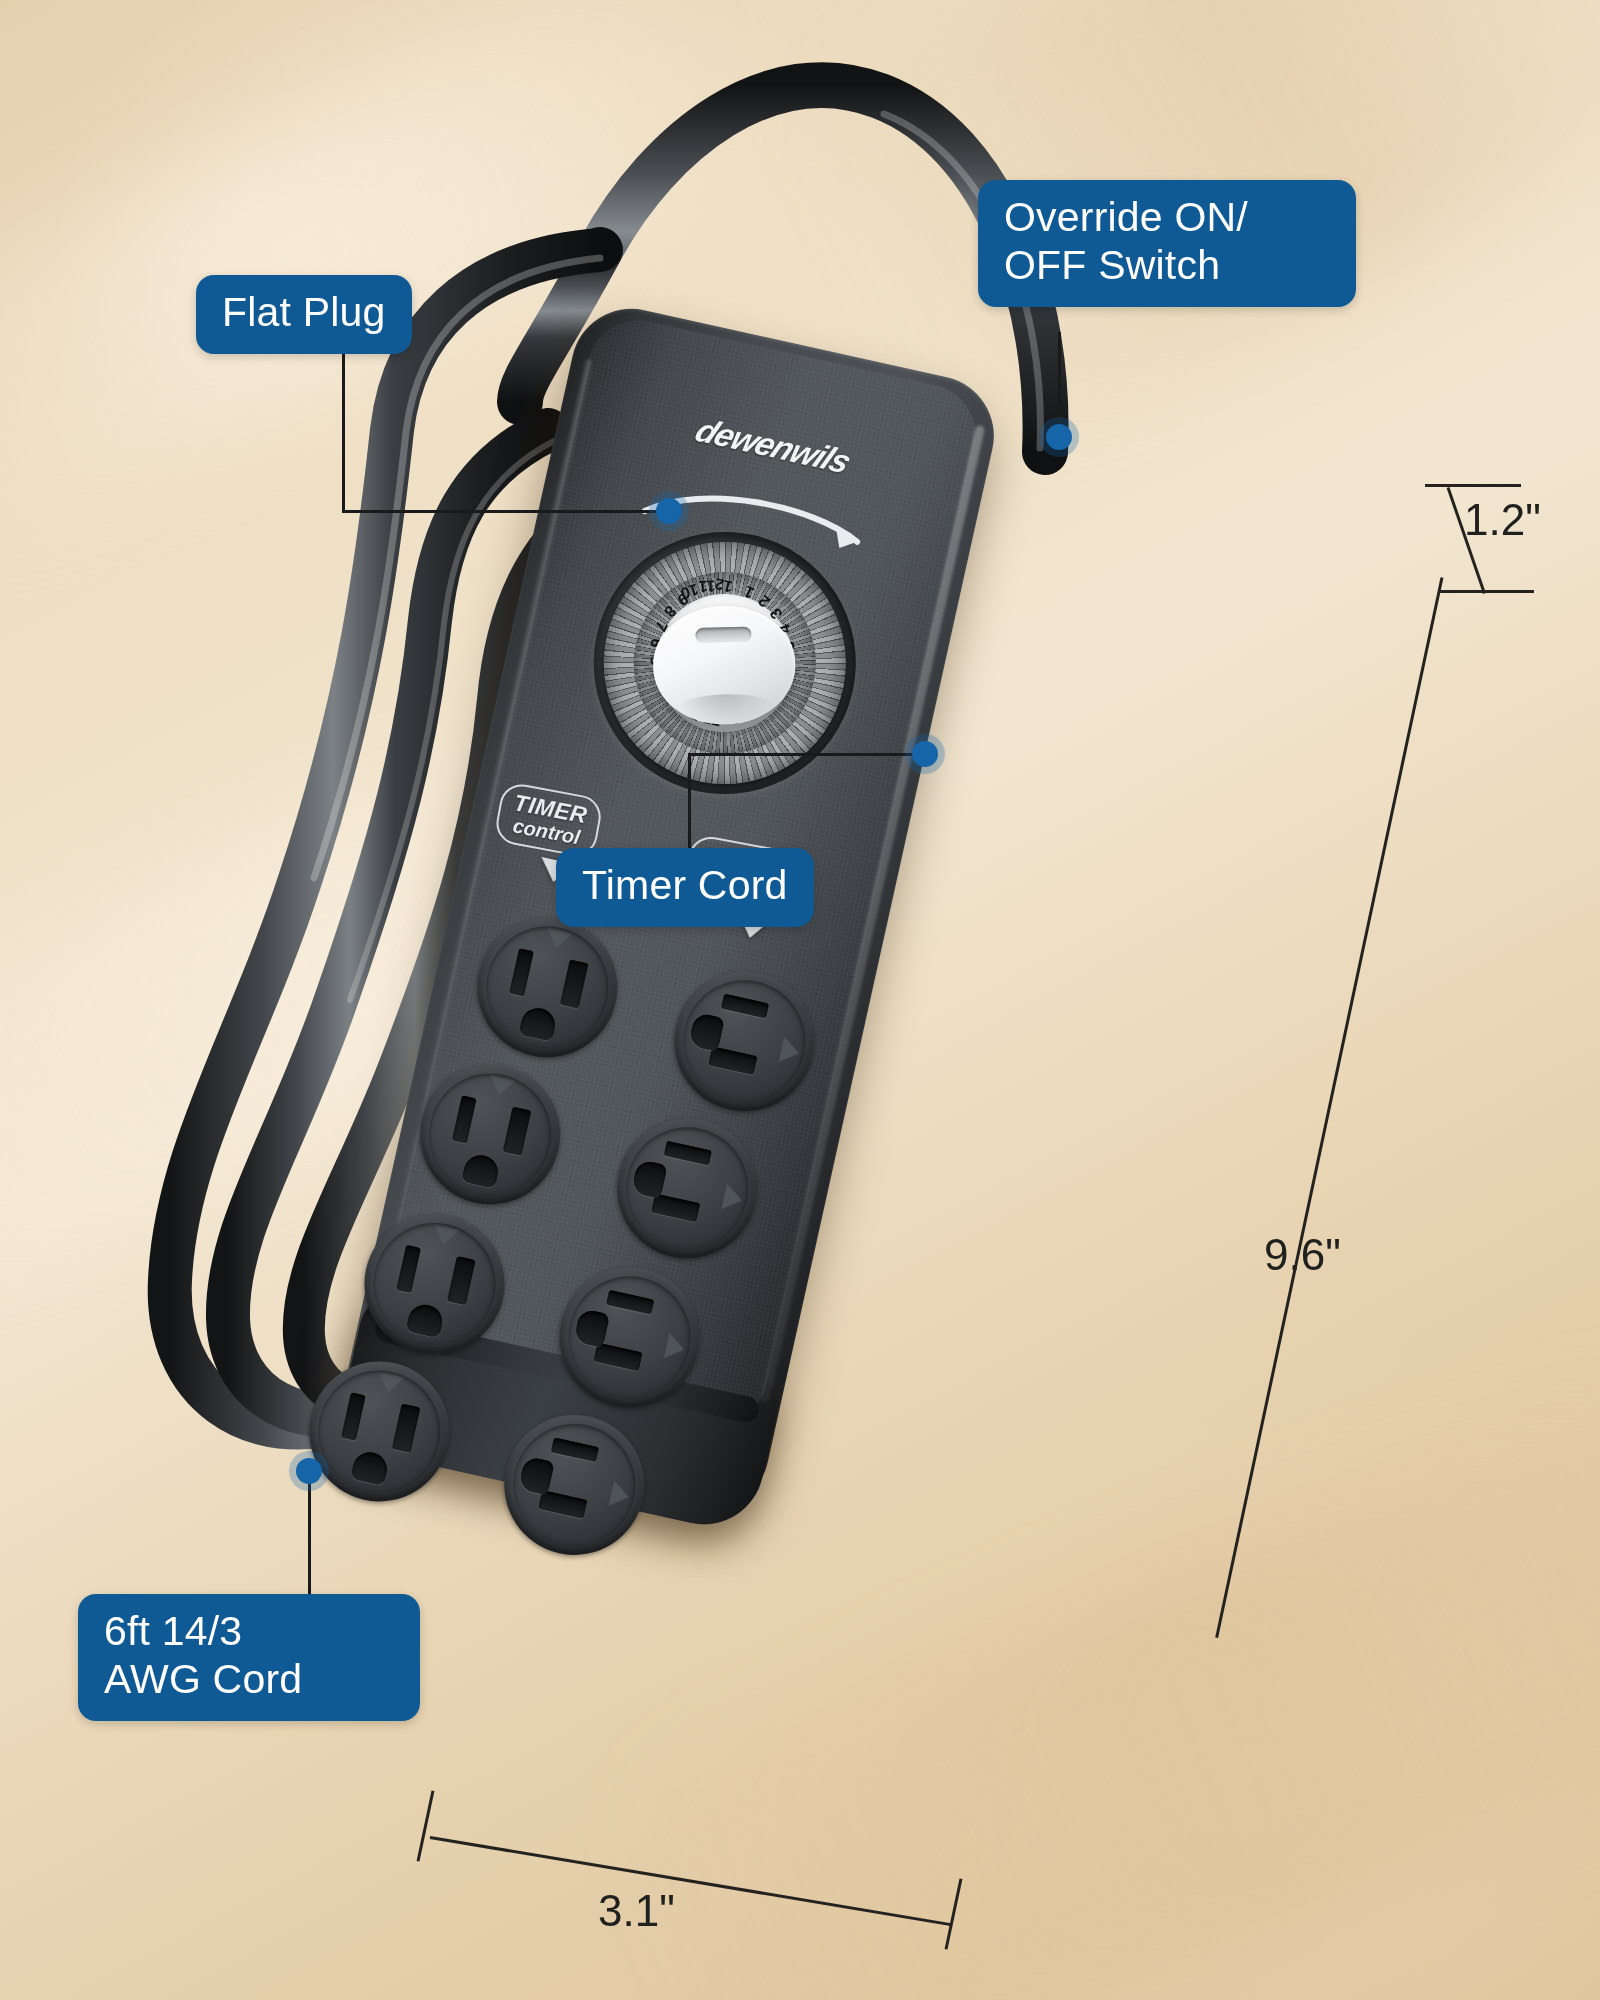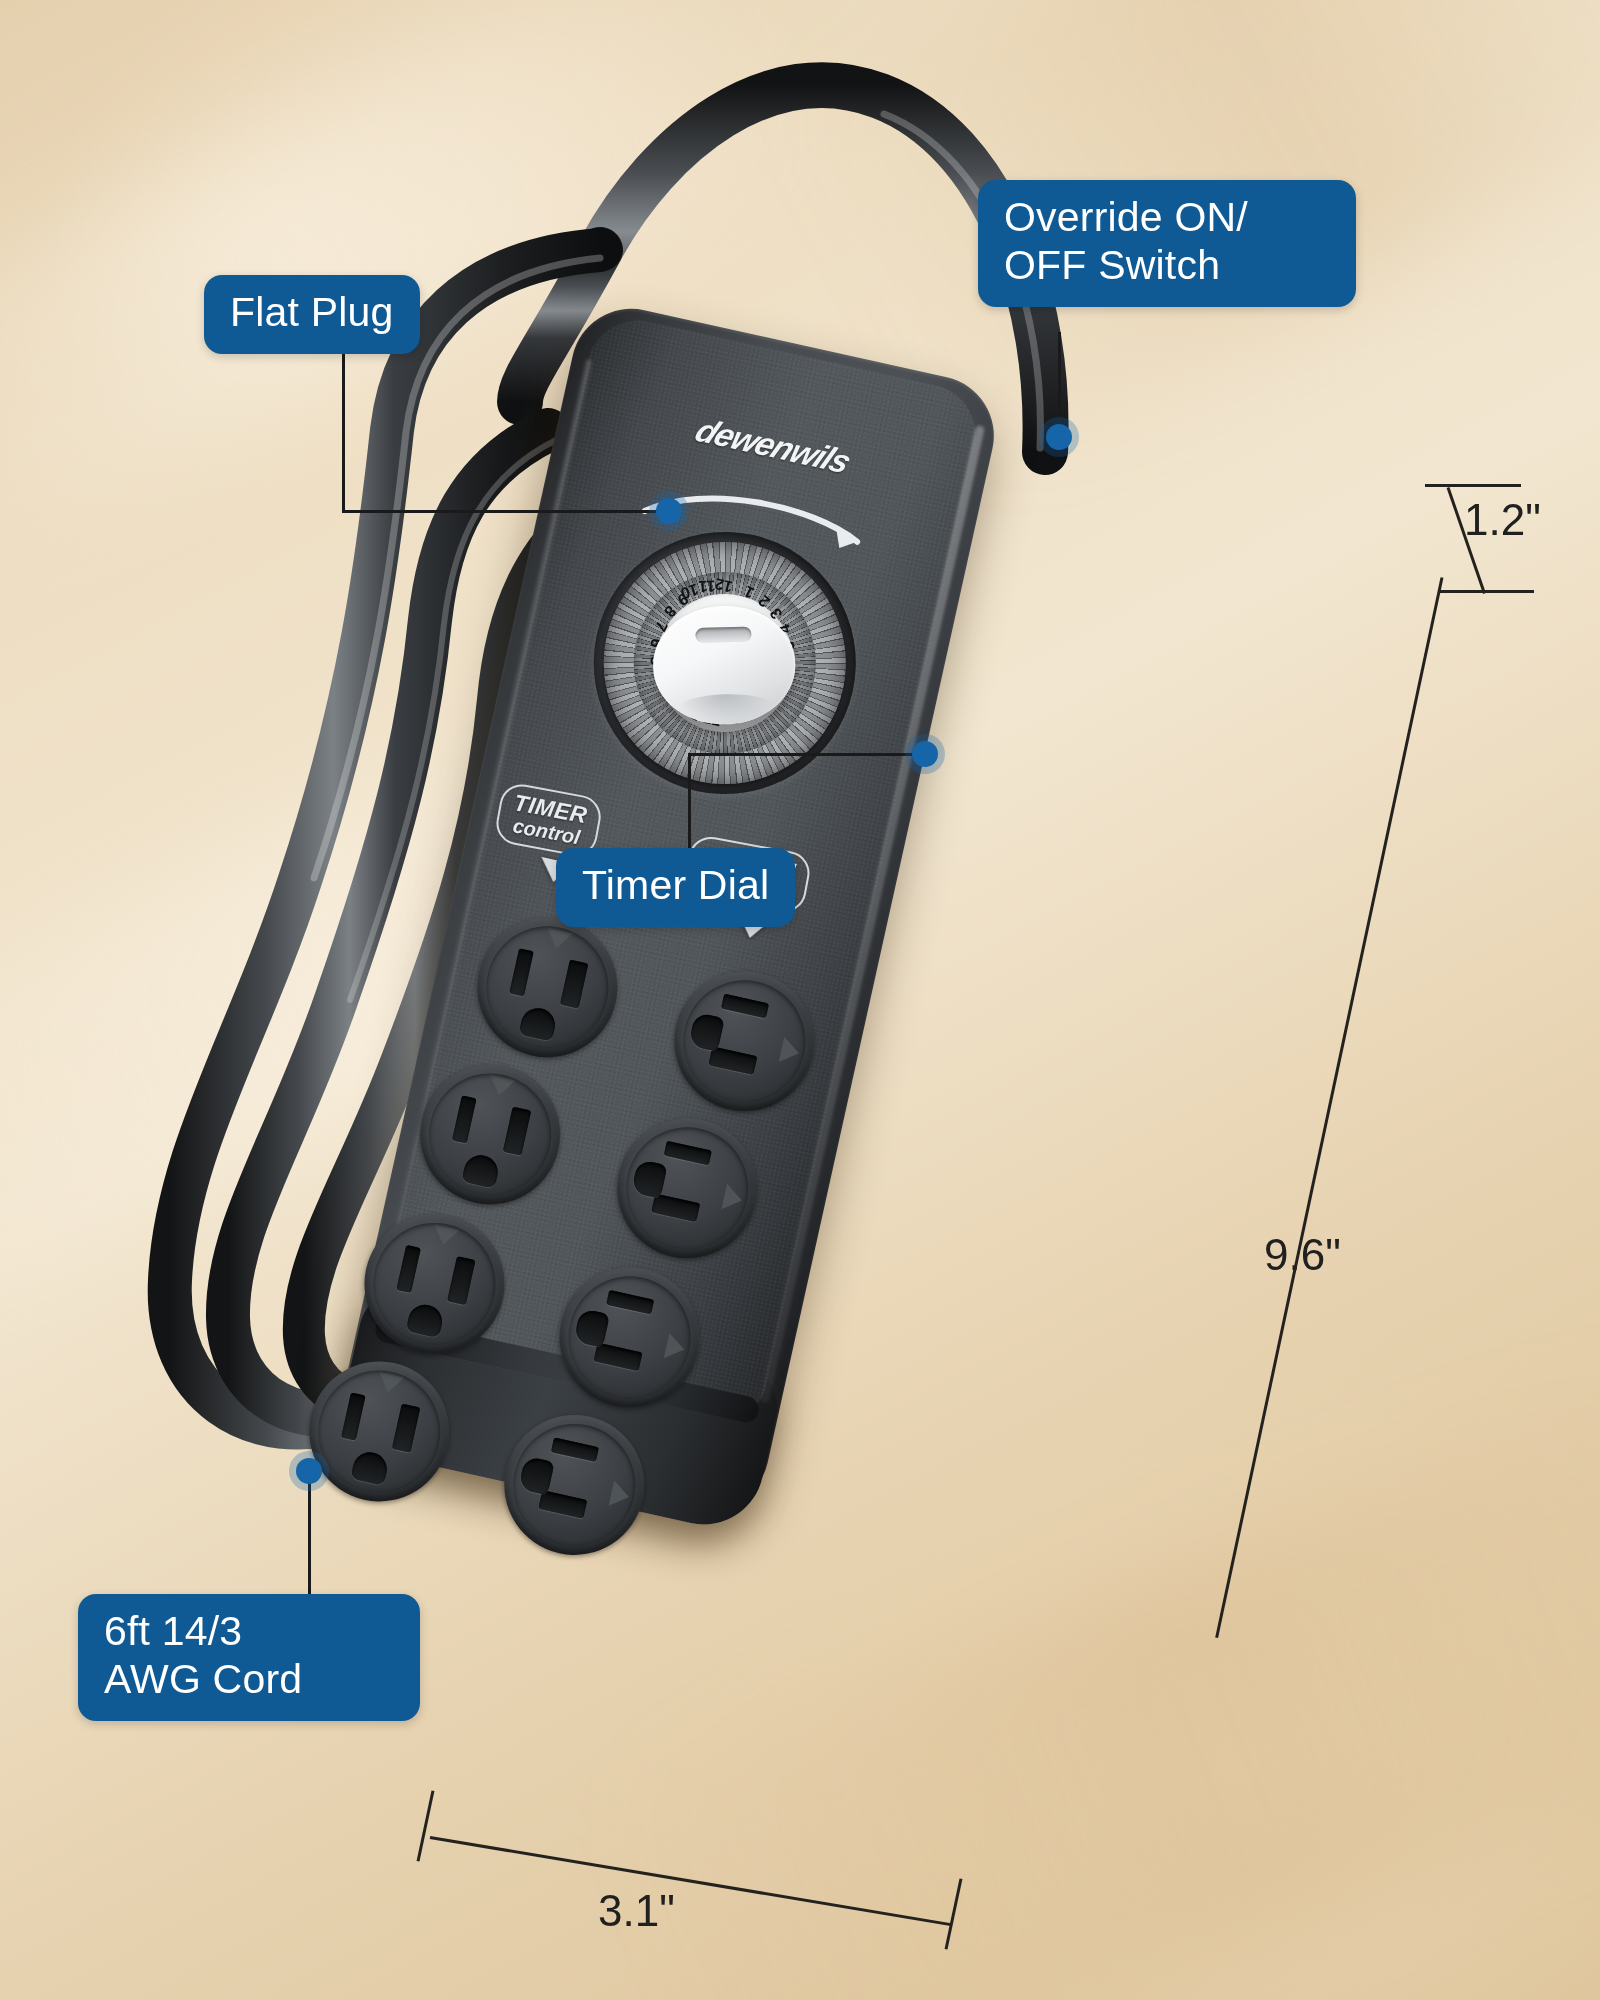--- a/index.html
+++ b/index.html
@@ -547,31 +547,31 @@
       <div class="slotG" style="left:16px; top:52px; width:30px; height:34px; border-radius:15px 8px 8px 15px;"></div>
     </div>
     <div class="outlet" style="left:176px; top:1092px;">
       <div class="nub" style="right:10px;top:50%;transform:translateY(-50%) rotate(90deg);"></div>
       <div class="slotA" style="left:40px; top:28px; width:46px; height:15px;"></div>
       <div class="slotB" style="left:40px; top:82px; width:46px; height:19px;"></div>
       <div class="slotG" style="left:16px; top:52px; width:30px; height:34px; border-radius:15px 8px 8px 15px;"></div>
     </div>
   </div>
 
-  <div class="pill" style="left:204px; top:275px;">Flat Plug</div>
+  <div class="pill" style="left:196px; top:275px;">Flat Plug</div>
   <div class="leader" style="left:342px; top:352px; width:3px; height:160px;"></div>
   <div class="leader" style="left:342px; top:510px; width:330px; height:3px;"></div>
   <div class="dot" style="left:656px; top:498px;"></div>
 
   <div class="pill center" style="left:978px; top:180px; width:326px;">Override ON/
 OFF Switch</div>
   <div class="leader" style="left:1058px; top:332px; width:3px; height:100px;"></div>
   <div class="dot" style="left:1046px; top:424px;"></div>
 
-  <div class="pill" style="left:556px; top:848px;">Timer Dial</div>
+  <div class="pill" style="left:556px; top:848px;">Timer Cord</div>
   <div class="leader" style="left:688px; top:755px; width:3px; height:96px;"></div>
   <div class="leader" style="left:688px; top:753px; width:240px; height:3px;"></div>
   <div class="dot" style="left:912px; top:741px;"></div>
 
   <div class="pill center" style="left:78px; top:1594px; width:290px;">6ft 14/3
 AWG Cord</div>
   <div class="leader" style="left:308px; top:1472px; width:3px; height:152px;"></div>
   <div class="dot" style="left:296px; top:1458px;"></div>
 
   <div class="dimcap" style="left:1425px; top:484px; width:96px; height:3px;"></div>

